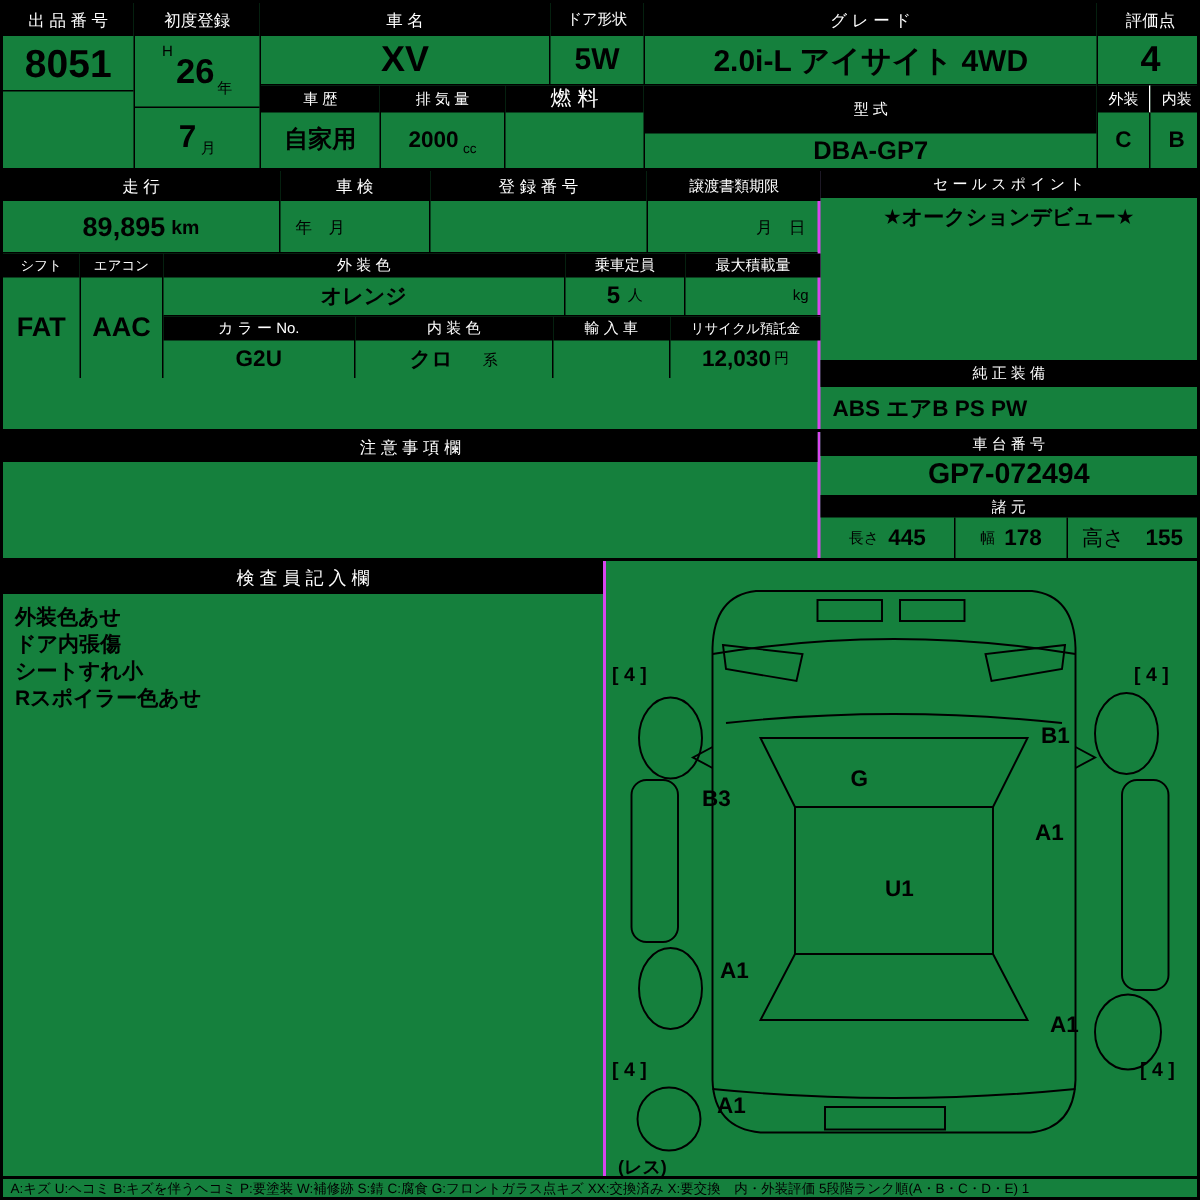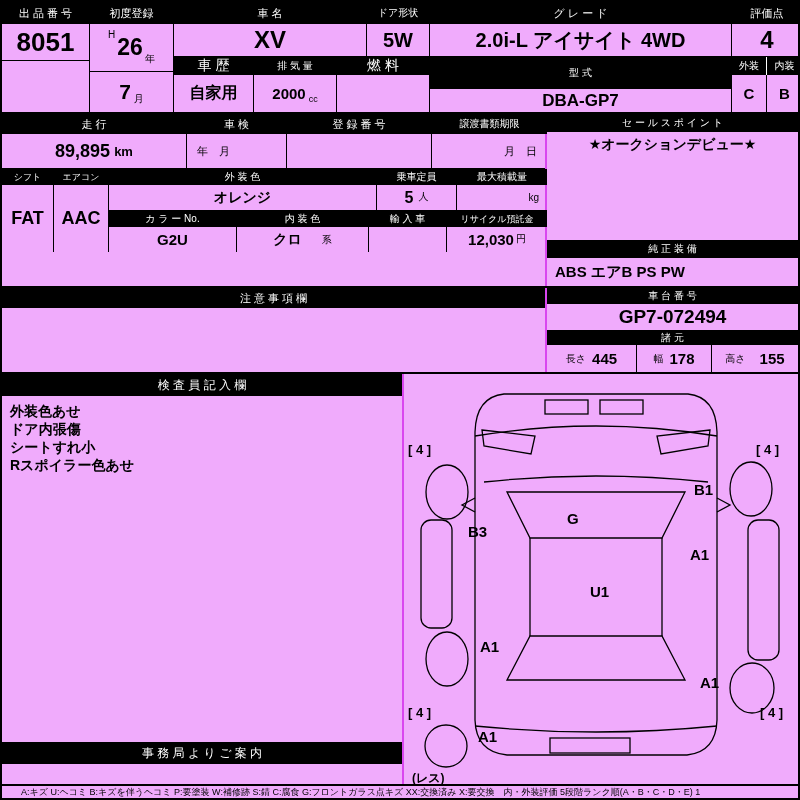--- a/index.html
+++ b/index.html
@@ -1,29 +1,29 @@
 <!DOCTYPE html>
 <html><head>
 <meta charset="utf-8">
 <style>
 *{margin:0;padding:0;box-sizing:border-box}
 body{background:#fff;font-family:"Liberation Sans","DejaVu Sans",sans-serif;color:#000}
-.sheet{width:800px;height:800px;background:#f0abfc;border:2px solid #000;overflow:hidden;display:flex;flex-direction:column}
+.sheet{width:800px;height:800px;background:#15803d;border:2px solid #000;overflow:hidden;display:flex;flex-direction:column}
 .row{display:flex;flex:0 0 auto}
 .col{display:flex;flex-direction:column;flex:0 0 auto}
 .hd{background:#000;color:#fff;display:flex;align-items:center;justify-content:center;font-size:11px;flex:0 0 auto;white-space:nowrap;overflow:hidden}
 .val{display:flex;align-items:center;justify-content:center;font-weight:bold;white-space:nowrap;overflow:hidden}
 .br{border-right:1px solid #000}
 .bb{border-bottom:1px solid #000}
 .br2{border-right:2px solid #d946ef}
 .bt2{border-top:2px solid #000}
 .fill{flex:1 1 auto}
 .sm{font-weight:normal}
 .notes{flex:1 1 auto;padding:6px 8px;font-weight:bold;font-size:14px;line-height:18px}
-.legend{flex:1 1 auto;display:flex;align-items:center;font-size:9px;white-space:nowrap;overflow:hidden;padding-left:19px}
+.legend{flex:1 1 auto;display:flex;align-items:center;font-size:9px;white-space:nowrap;overflow:hidden;padding-left:5px}
 svg text{font-weight:bold;fill:#000;font-family:"Liberation Sans","DejaVu Sans",sans-serif}
 svg .shape{fill:none;stroke:#000;stroke-width:1.3}
 </style>
 </head>
 <body>
 
 <div class="sheet">
 
   <div class="row" style="height:110px">
 
@@ -52,21 +52,21 @@
           <div class="hd" style="height:22px">車 名</div>
           <div class="val fill" style="font-size:24px">XV</div>
         </div>
         <div class="col br" style="width:63px">
           <div class="hd" style="height:22px;font-size:10px">ドア形状</div>
           <div class="val fill" style="font-size:20px">5W</div>
         </div>
       </div>
       <div class="row fill">
         <div class="col br" style="width:80px">
-          <div class="hd" style="height:18px;font-size:14px">車 歴</div>
+          <div class="hd" style="height:18px;font-size:10px">車 歴</div>
           <div class="val fill" style="font-size:16px">自家用</div>
         </div>
         <div class="col br" style="width:83px">
           <div class="hd" style="height:18px;font-size:10px">排 気 量</div>
           <div class="val fill">
             <span style="font-size:15px">2000</span>
             <span class="sm" style="font-size:9px;margin-left:3px;align-self:flex-end;margin-bottom:8px">cc</span>
           </div>
         </div>
         <div class="col br" style="width:93px">
@@ -198,37 +198,36 @@
       <div class="row fill">
         <div class="val br" style="width:90px">
           <span class="sm" style="font-size:10px;margin-right:6px">長さ</span>
           <span style="font-size:15px">445</span>
         </div>
         <div class="val br" style="width:75px">
           <span class="sm" style="font-size:10px;margin-right:6px">幅</span>
           <span style="font-size:15px">178</span>
         </div>
         <div class="val fill">
-          <span class="sm" style="font-size:10px;margin-right:14px">高さ</span>
+          <span class="sm" style="font-size:14px;margin-right:14px">高さ</span>
           <span style="font-size:15px">155</span>
         </div>
       </div>
     </div>
   </div>
 
   <div class="row bt2" style="height:412px">
     <div class="col br2" style="width:402px">
       <div class="hd" style="height:22px;font-size:12px">検 査 員 記 入 欄</div>
       <div class="notes">
         <div>外装色あせ</div>
         <div>ドア内張傷</div>
         <div>シートすれ小</div>
         <div>Rスポイラー色あせ</div>
       </div>
-      <div class="hd" style="height:22px;font-size:12px">事 務 局 よ り ご 案 内</div>
       <div style="height:20px"></div>
     </div>
 
     <div class="fill">
       <svg viewBox="0 0 398 412" width="398" height="412">
 
         <path class="shape" d="M100 20 L284 20 Q312 23 313 58 L313 346 Q312 378 283 381 L103 381 Q72 378 71 346 L71 58 Q72 23 100 20 Z"></path>
         <path class="shape" d="M71 62 Q192 42 313 62"></path>
         <rect class="shape" x="141" y="26" width="43" height="14"></rect>
         <rect class="shape" x="196" y="26" width="43" height="14"></rect>

